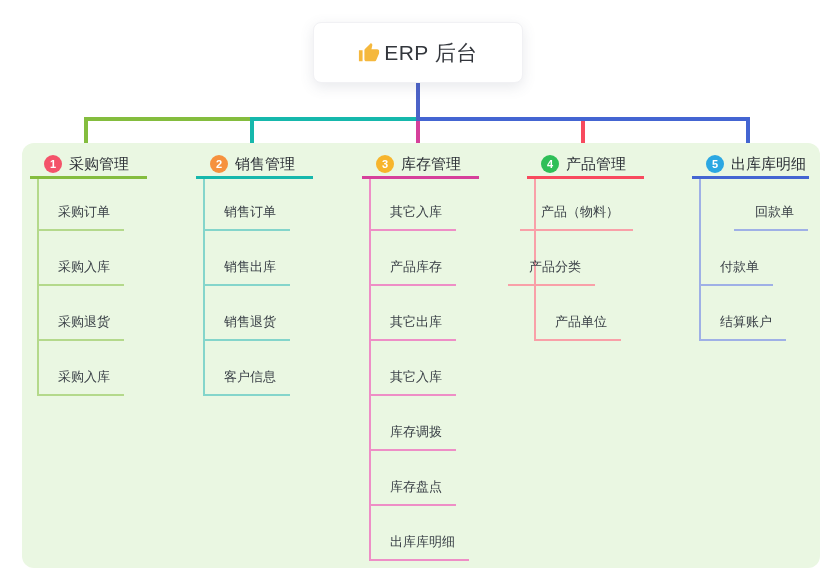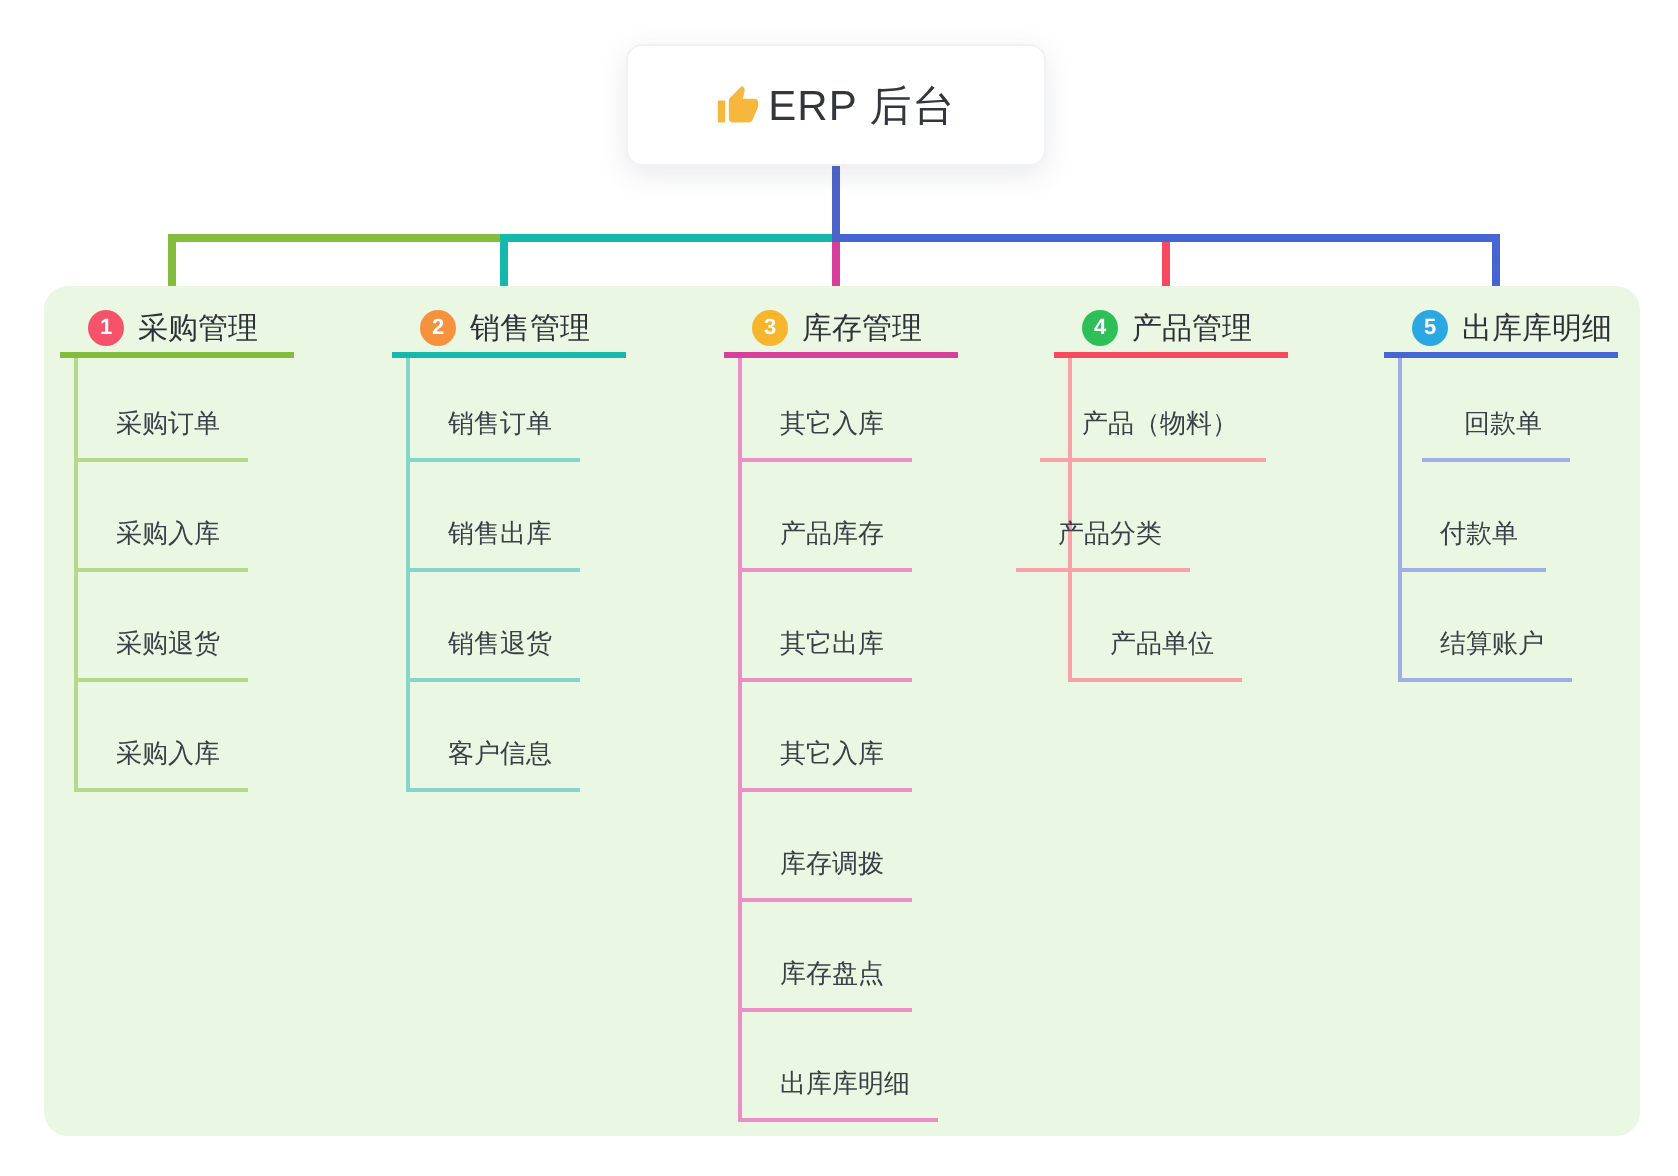--- a/index.html
+++ b/index.html
@@ -101,17 +101,17 @@
       </div>
       <div class="bracket" style="left: 534px; top: 179px; height: 162px; background: rgb(249, 160, 168);"></div>
       <div class="child" style="left: 520px; top: 202px; border-bottom-color: rgb(249, 160, 168);">产品（物料）</div>
       <div class="child" style="left: 508px; top: 257px; border-bottom-color: rgb(249, 160, 168);">产品分类</div>
       <div class="child" style="left: 534px; top: 312px; border-bottom-color: rgb(249, 160, 168); text-align: right;">产品单位</div>
       <div class="branch-header" style="left: 692px; top: 152px; width: 117px; border-bottom-color: rgb(68, 101, 210);">
         <span class="badge" style="background: rgb(43, 167, 226);">5</span>
         <span class="branch-title">出库库明细</span>
       </div>
       <div class="bracket" style="left: 699px; top: 179px; height: 162px; background: rgb(159, 176, 230);"></div>
-      <div class="child" style="left: 711px; top: 202px; border-bottom-color: rgb(159, 176, 230);">回款单</div>
+      <div class="child" style="left: 734px; top: 202px; border-bottom-color: rgb(159, 176, 230);">回款单</div>
       <div class="child" style="left: 699px; top: 257px; border-bottom-color: rgb(159, 176, 230);">付款单</div>
       <div class="child" style="left: 699px; top: 312px; border-bottom-color: rgb(159, 176, 230);">结算账户</div>
     </div>
 </div>
 
 </body></html>

